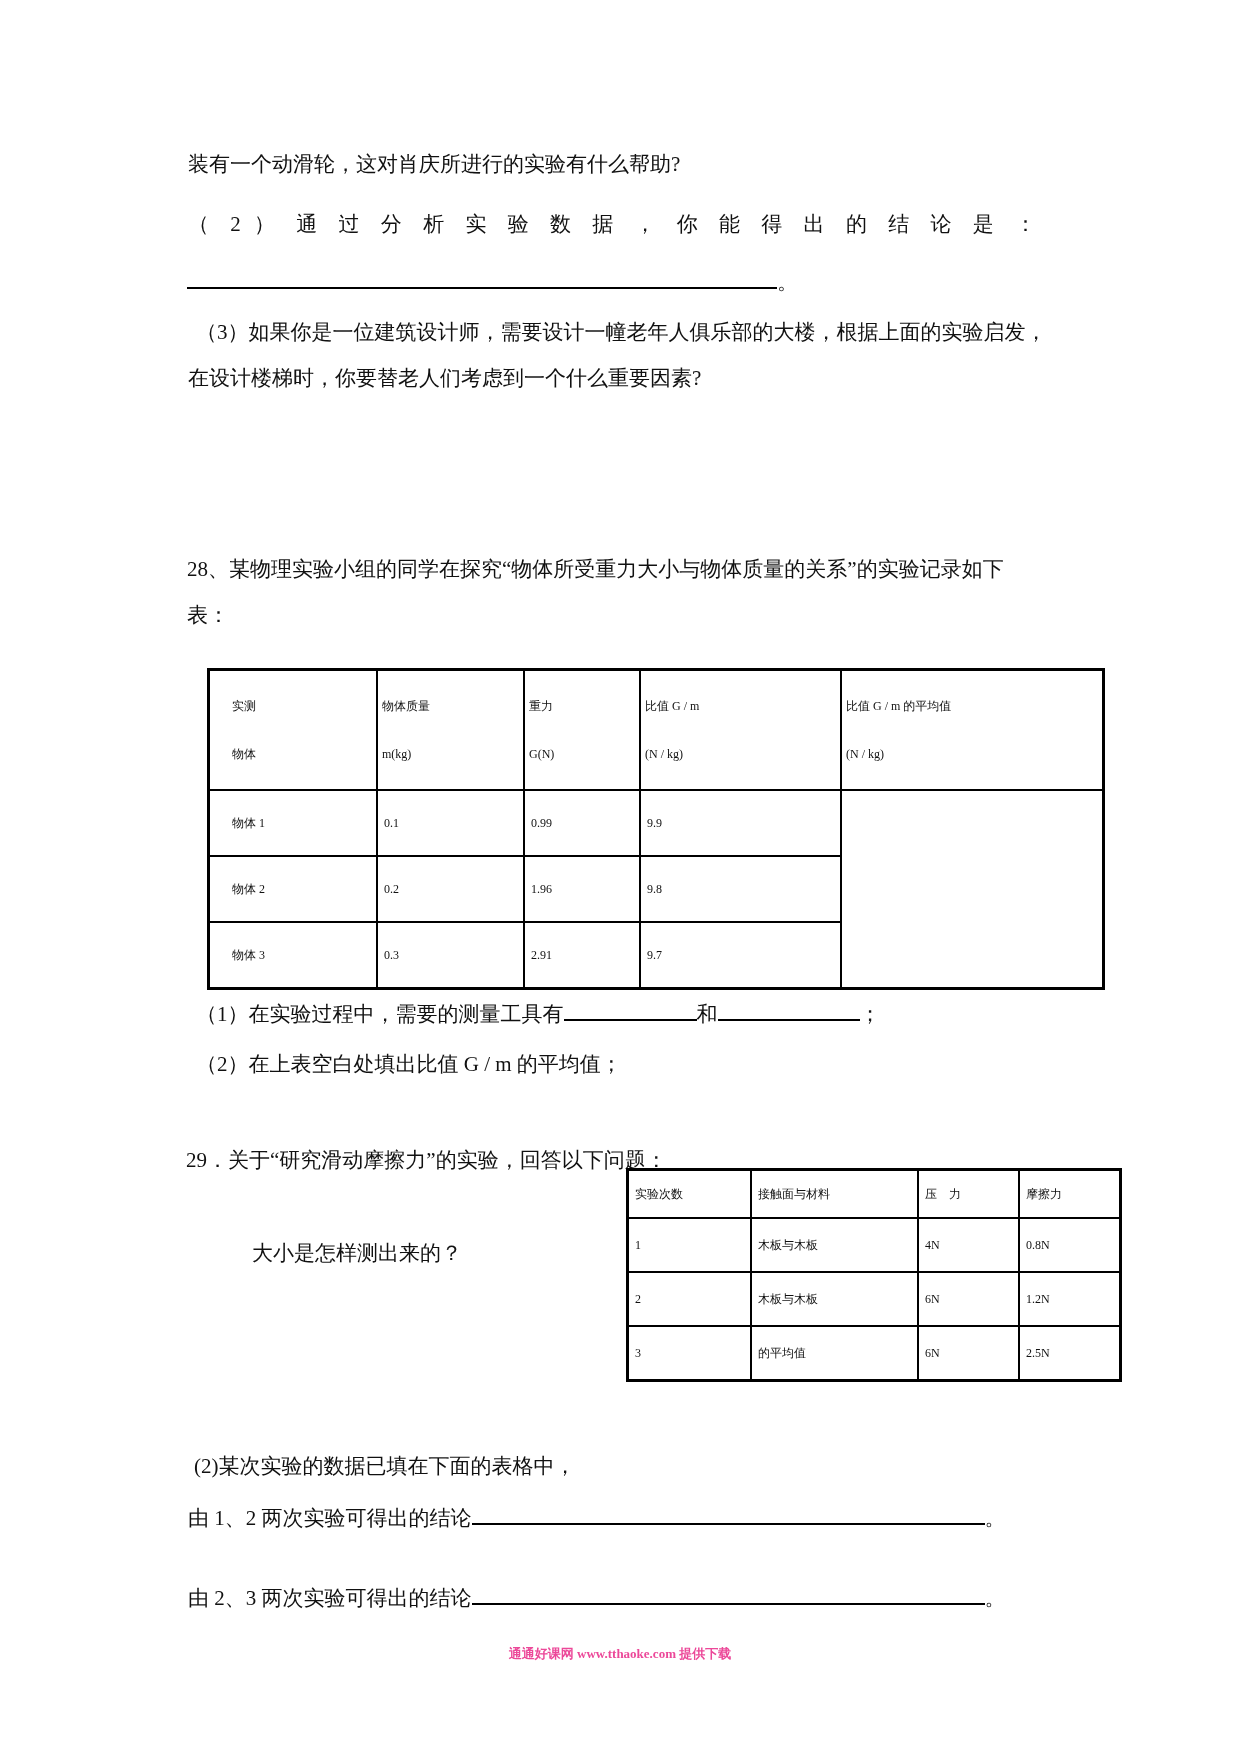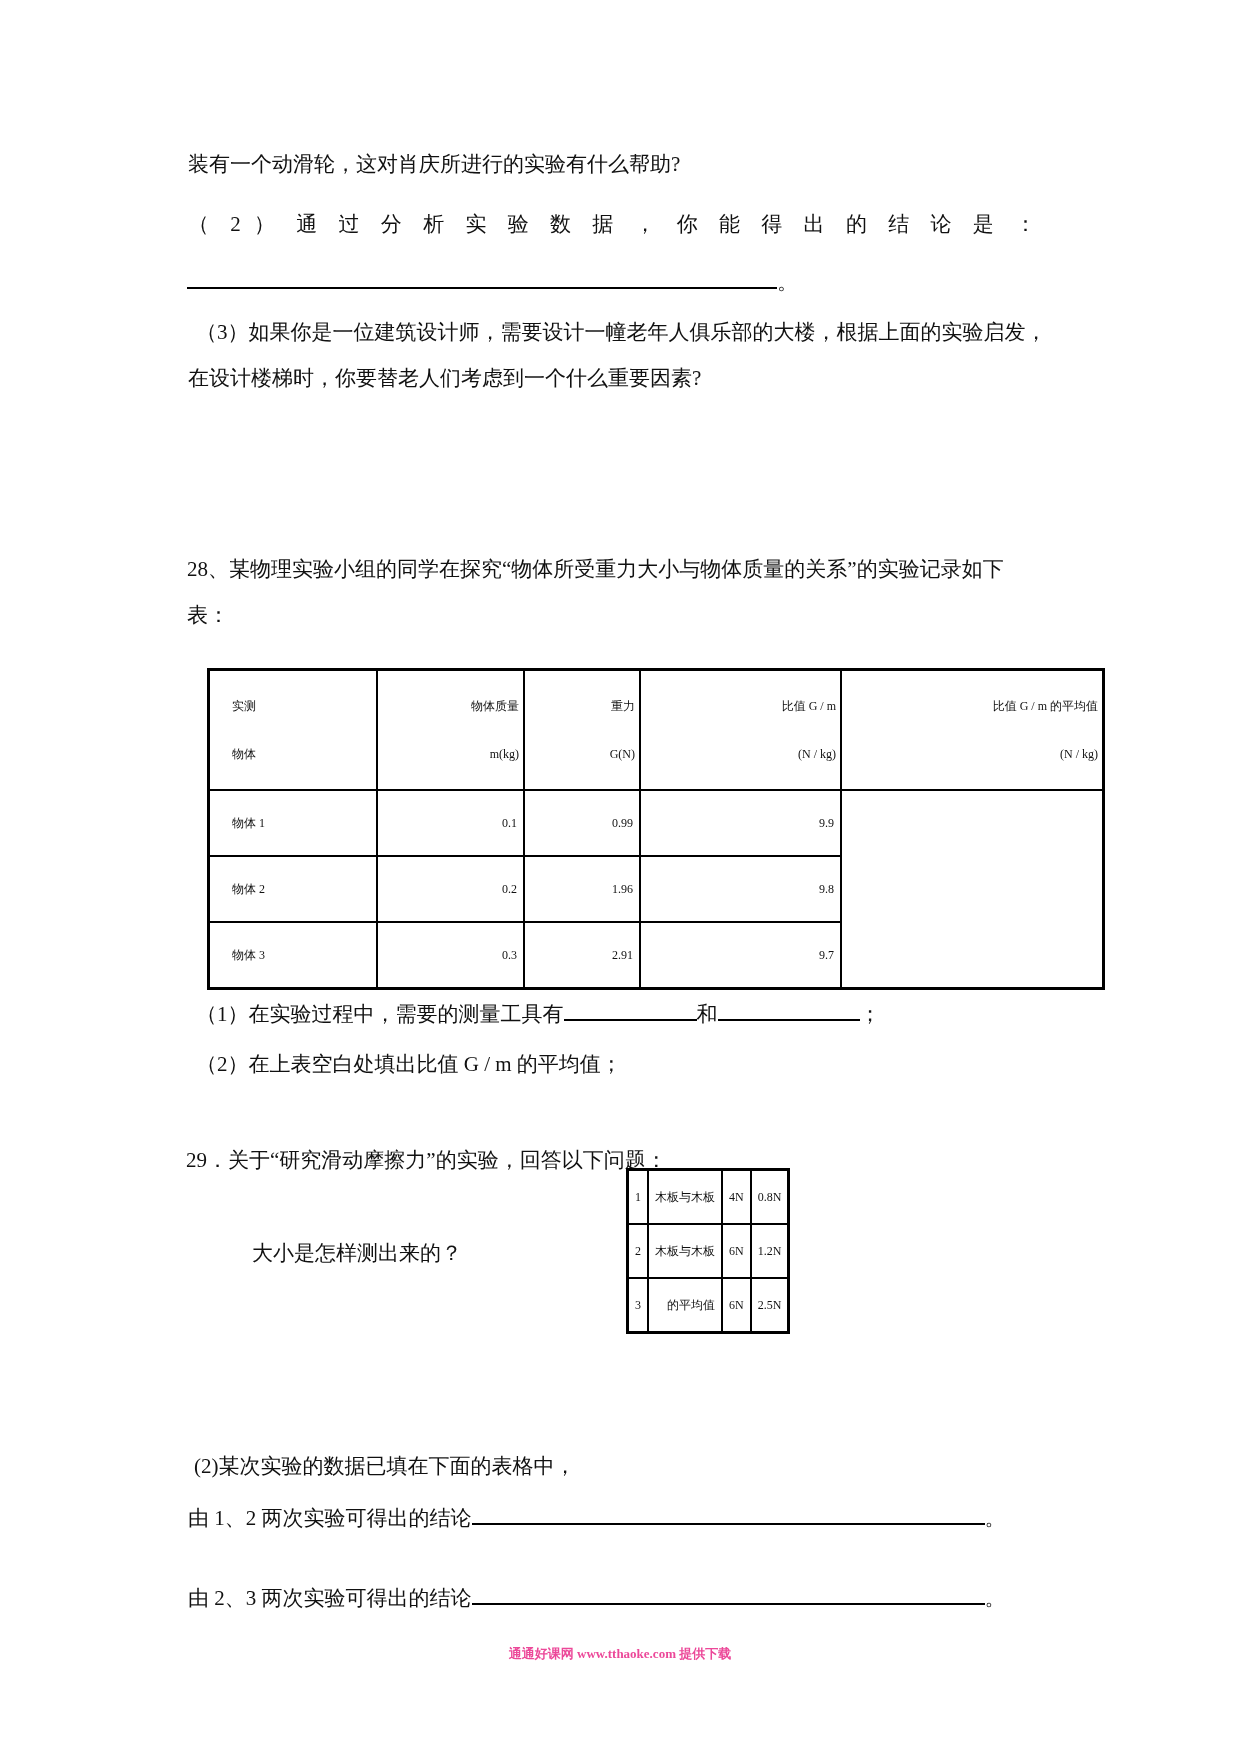--- a/index.html
+++ b/index.html
@@ -27,21 +27,21 @@
   }
   table.doc{
     border-collapse:collapse;
     border:3px solid #000;
     font-size:12px;
     color:#111;
   }
   table.doc td{
     border:2px solid #000;
     padding:0 6px;
-    text-align:right;
+    text-align:left;
     vertical-align:middle;
   }
   
   .t1 td{height:64px;}
   .t1 .hdr{height:106px;padding:6px 4px;}
   .t1 .hdr .hl{line-height:30px;padding:9px 0;}
   .t1 .left{text-align:left;padding-left:22px;}
   
   .t2 td{height:52px;}
   .t2 .hdr{height:46px;}
@@ -123,20 +123,26 @@
     <span>（1）在实验过程中，需要的测量工具有</span><span class="blank" style="width:133px;"></span><span>和</span><span class="blank" style="width:142px;"></span><span>；</span>
   </div>
   <div class="abs" style="top:1050px;left:196px;">（2）在上表空白处填出比值 G / m 的平均值；</div>
 
   <div class="abs" style="top:1146px;left:186px;">29．关于“研究滑动摩擦力”的实验，回答以下问题：</div>
 
   <div class="abs" style="top:1239px;left:252px;">大小是怎样测出来的？</div>
 
   <table class="doc t2 abs" style="top:1168px;left:626px;">
     <tbody>
+        <tr>
+      <td class="hdr" style="width:109px;">实验次数</td>
+      <td class="hdr" style="width:153px;">接触面与材料</td>
+      <td class="hdr" style="width:87px;">压　力</td>
+      <td class="hdr" style="width:87px;">摩擦力</td>
+    </tr>
     <tr>
       <td>1</td>
       <td>木板与木板</td>
       <td>4N</td>
       <td>0.8N</td>
     </tr>
     <tr>
       <td>2</td>
       <td>木板与木板</td>
       <td>6N</td>

